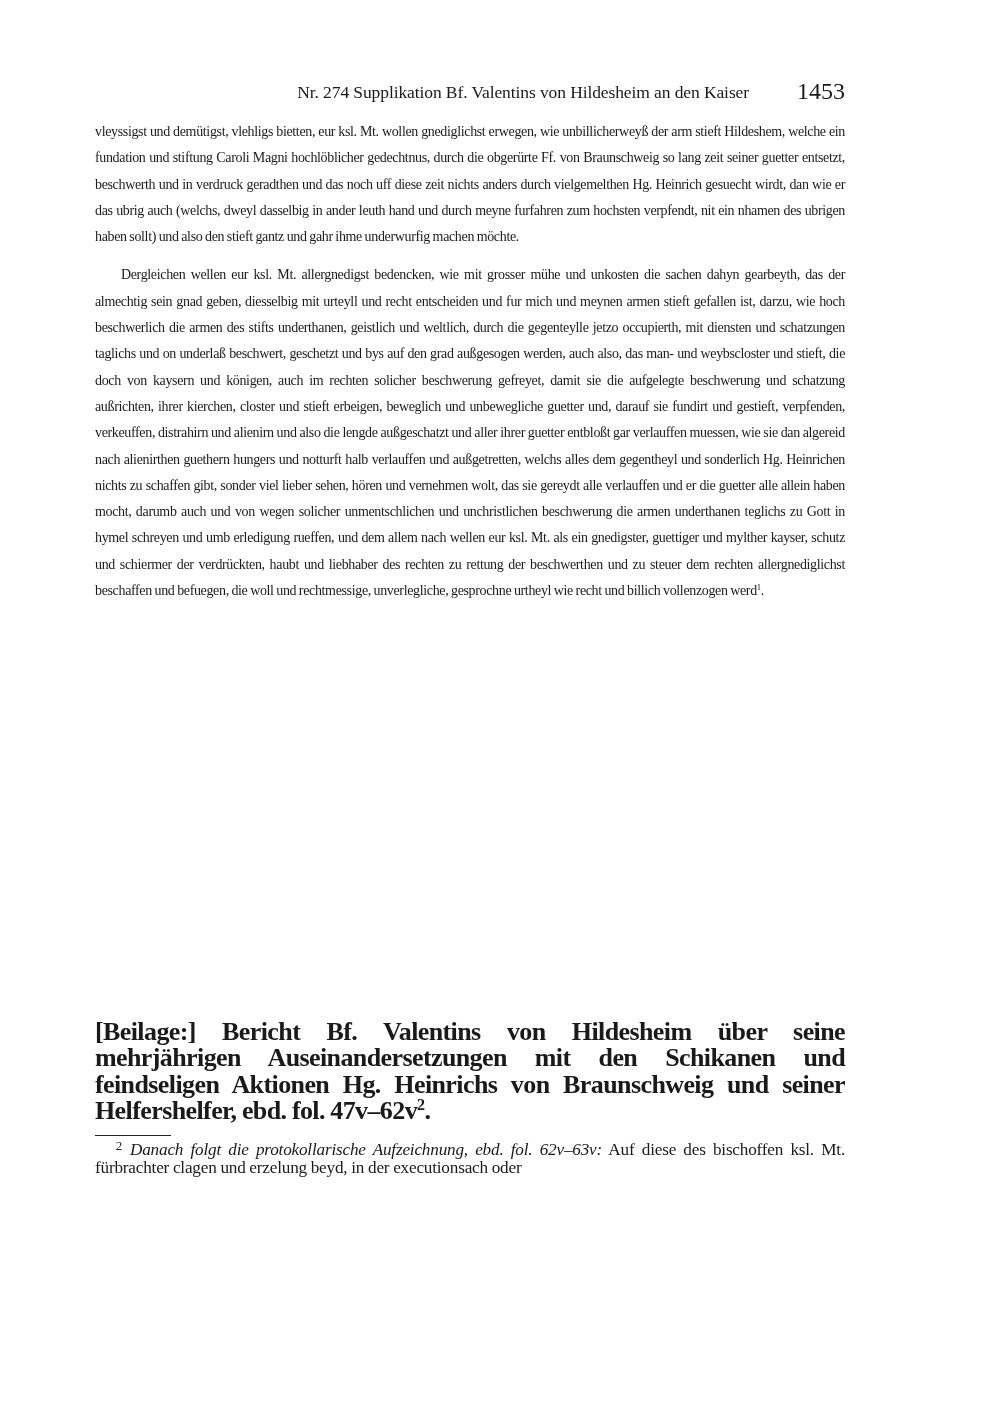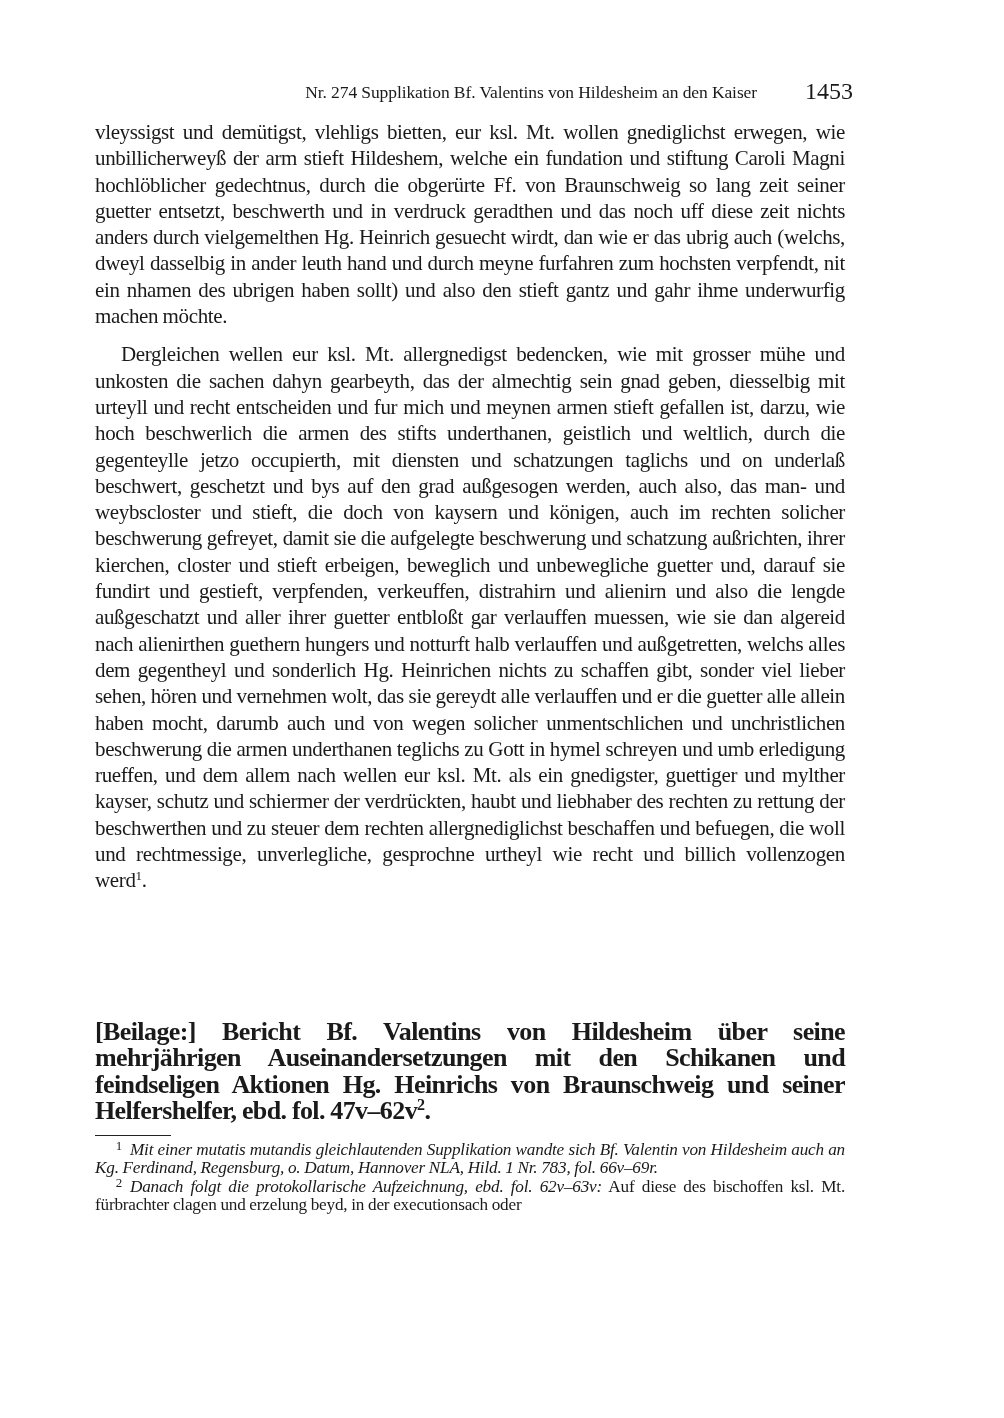--- a/index.html
+++ b/index.html
@@ -1,23 +1,23 @@
 <!DOCTYPE html>
 <html><head>
 <meta charset="utf-8">
 <style>
   html, body { margin:0; padding:0; background:#ffffff; }
   body { width:1004px; height:1418px; position:relative; overflow:hidden;
          font-family:"Liberation Serif","DejaVu Serif",serif; color:#1a1a1a; }
-  .header { position:absolute; left:103px; top:78px; width:750px; height:30px; }
+  .header { position:absolute; left:95px; top:78px; width:750px; height:30px; }
   .header .title { position:absolute; left:0; right:96px; top:4px; text-align:right;
          font-size:17.5px; letter-spacing:-0.1px; }
   .header .pageno { position:absolute; right:0; top:0; font-size:24px; }
   .main { position:absolute; left:95px; top:119px; width:750px; }
-  .para { font-size:21px; line-height:26.3px; text-align:justify; margin:0;
+  .para { font-size:14px; line-height:26.3px; text-align:justify; margin:0;
           letter-spacing:-0.35px; word-spacing:-0.5px; hyphens:none; }
   .para.indent { text-indent:26px; margin-top:12px; }
   sup { font-size:0.62em; line-height:0; vertical-align:0.55em; }
   .beilage { position:absolute; left:95px; top:1019px; width:750px;
              font-size:26px; line-height:26.3px; font-weight:bold; 
              text-align:justify; letter-spacing:-0.6px; word-spacing:-0.5px; margin:0; }
   .fn-rule { position:absolute; left:95px; top:1135px; width:76px; height:0;
              border-top:1.2px solid #222; }
   .footnotes { position:absolute; left:95px; top:1141px; width:750px; }
   .fn { font-size:17.2px; line-height:17.5px; text-align:justify; margin:0 0 2px 0;
@@ -37,15 +37,14 @@
 <div class="main">
   <p class="para"><span>vleyssigst und demütigst, vlehligs bietten, eur ksl. Mt. wollen gnediglichst erwegen, wie unbillicherweyß der arm stieft Hildeshem, welche ein fundation und stiftung Caroli Magni hochlöblicher gedechtnus, durch die obgerürte Ff. von Braunschweig so lang zeit seiner guetter entsetzt, beschwerth und in verdruck geradthen und das noch uff diese zeit nichts anders durch vielgemelthen Hg. Heinrich gesuecht wirdt, dan wie er das ubrig auch (welchs, dweyl dasselbig in ander leuth hand und durch meyne furfahren zum hochsten verpfendt, nit ein nhamen des ubrigen haben sollt) und also den stieft gantz und gahr ihme underwurfig machen möchte.</span></p>
   <p class="para indent"><span>Dergleichen wellen eur ksl. Mt. allergnedigst bedencken, wie mit grosser mühe und unkosten die sachen dahyn gearbeyth, das der almechtig sein gnad geben, diesselbig mit urteyll und recht entscheiden und fur mich und meynen armen stieft gefallen ist, darzu, wie hoch beschwerlich die armen des stifts underthanen, geistlich und weltlich, durch die gegenteylle jetzo occupierth, mit diensten und schatzungen taglichs und on underlaß beschwert, geschetzt und bys auf den grad außgesogen werden, auch also, das man- und weybscloster und stieft, die doch von kaysern und königen, auch im rechten solicher beschwerung gefreyet, damit sie die aufgelegte beschwerung und schatzung außrichten, ihrer kierchen, closter und stieft erbeigen, beweglich und unbewegliche guetter und, darauf sie fundirt und gestieft, verpfenden, verkeuffen, distrahirn und alienirn und also die lengde außgeschatzt und aller ihrer guetter entbloßt gar verlauffen muessen, wie sie dan algereid nach alienirthen guethern hungers und notturft halb verlauffen und außgetretten, welchs alles dem gegentheyl und sonderlich Hg. Heinrichen nichts zu schaffen gibt, sonder viel lieber sehen, hören und vernehmen wolt, das sie gereydt alle verlauffen und er die guetter alle allein haben mocht, darumb auch und von wegen solicher unmentschlichen und unchristlichen beschwerung die armen underthanen teglichs zu Gott in hymel schreyen und umb erledigung rueffen, und dem allem nach wellen eur ksl. Mt. als ein gnedigster, guettiger und mylther kayser, schutz und schiermer der verdrückten, haubt und liebhaber des rechten zu rettung der beschwerthen und zu steuer dem rechten allergnediglichst beschaffen und befuegen, die woll und rechtmessige, unverlegliche, gesprochne urtheyl wie recht und billich vollenzogen werd</span><sup>1</sup><span>.</span></p>
 </div>
 
 <p class="beilage"><span>[Beilage:] Bericht Bf. Valentins von Hildesheim über seine mehrjährigen Auseinandersetzungen mit den Schikanen und feindseligen Aktionen Hg. Heinrichs von Braunschweig und seiner Helfershelfer, ebd. fol. 47v–62v</span><sup>2</sup><span>.</span></p>
 
 <div class="fn-rule"></div>
 
 <div class="footnotes">
-  <p class="fn"><span class="num">1</span><em>Mit einer mutatis mutandis gleichlautenden Supplikation wandte sich Bf. Valentin von Hildesheim auch an Kg. Ferdinand, Regensburg, o. Datum, Hannover NLA, Hild. 1 Nr. 783, fol. 66v–69r.</em><span></span></p>
   <p class="fn"><span class="num">2</span><em>Danach folgt die protokollarische Aufzeichnung, ebd. fol. 62v–63v:</em><span> Auf diese des bischoffen ksl. Mt. fürbrachter clagen und erzelung beyd, in der executionsach oder</span></p>
 </div>
 
 </body></html>

